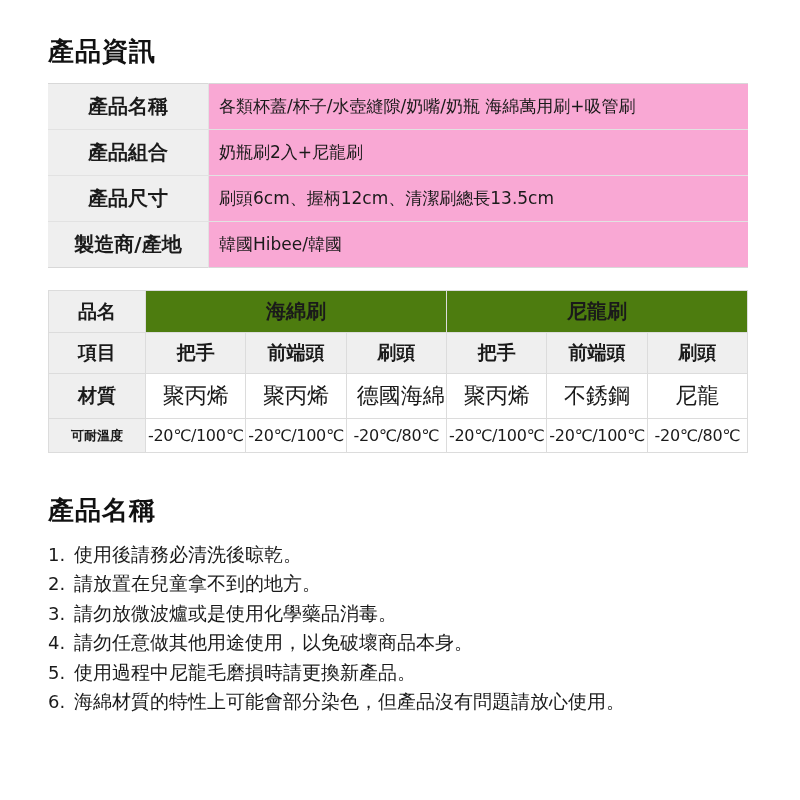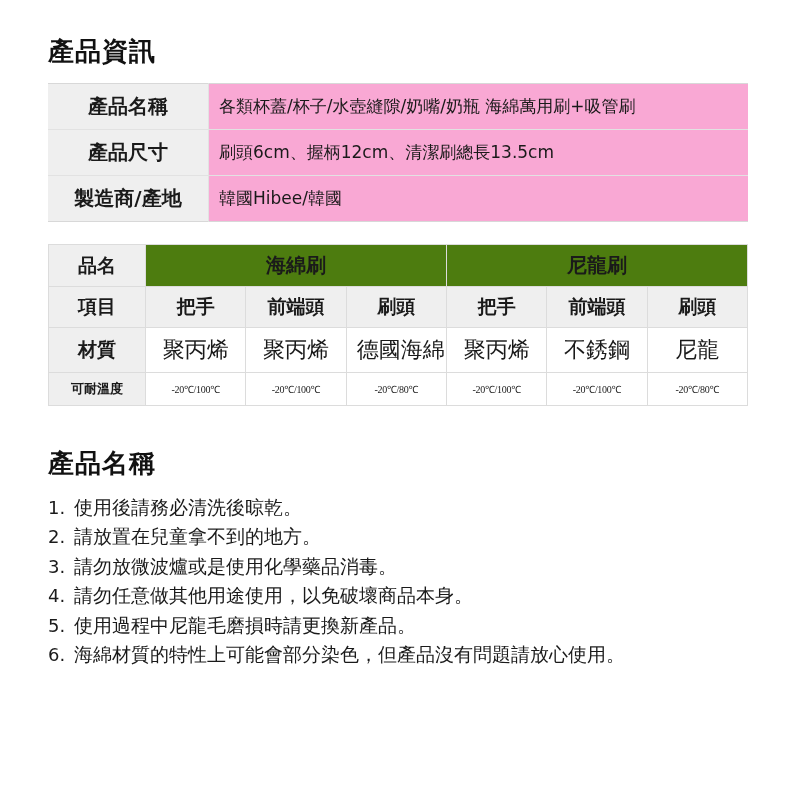--- a/index.html
+++ b/index.html
@@ -75,21 +75,20 @@
     margin-left: 4px;
   }
   .spec-table {
     width: 700px;
     border: 1px solid #d4d4d4;
   }
   .spec-table td, .spec-table th {
     border: 1px solid #dcdcdc;
     text-align: center;
     vertical-align: middle;
-    font-family: Liberation Serif, serif;
   }
   .spec-table .rowhead {
     background: #efefef;
     font-weight: bold;
     font-size: 19px;
     width: 92px;
     padding: 7px 2px;
     white-space: nowrap;
   }
   .spec-table .rowhead.small {
@@ -108,21 +107,21 @@
     padding: 7px 2px;
     white-space: nowrap;
   }
   .spec-table .cell {
     background: #ffffff;
     font-size: 22px;
     padding: 7px 10px;
     white-space: nowrap;
   }
   .spec-table .cell.temp {
-    font-size: 10px;
+    font-size: 16px;
     padding: 7px 1px;
     letter-spacing: -0.3px;
   }
 
   
   .notes-title {
     font-size: 26px;
     font-weight: bold;
     letter-spacing: 1px;
     color: #111111;
@@ -154,20 +153,24 @@
 
 <div class="page">
 
   <h1 class="section-title">產品資訊</h1>
 
   <table class="info-table">
     <tbody>
       <tr>
         <th>產品名稱</th>
         <td>各類杯蓋/杯子/水壺縫隙/奶嘴/奶瓶  海綿萬用刷+吸管刷</td>
+      </tr>
+      <tr>
+        <th>產品組合</th>
+        <td>奶瓶刷2入+尼龍刷</td>
       </tr>
       <tr>
         <th>產品尺寸</th>
         <td>刷頭6cm、握柄12cm、清潔刷總長13.5cm</td>
       </tr>
       <tr>
         <th>製造商/產地</th>
         <td>韓國Hibee/韓國</td>
       </tr>
     </tbody>

